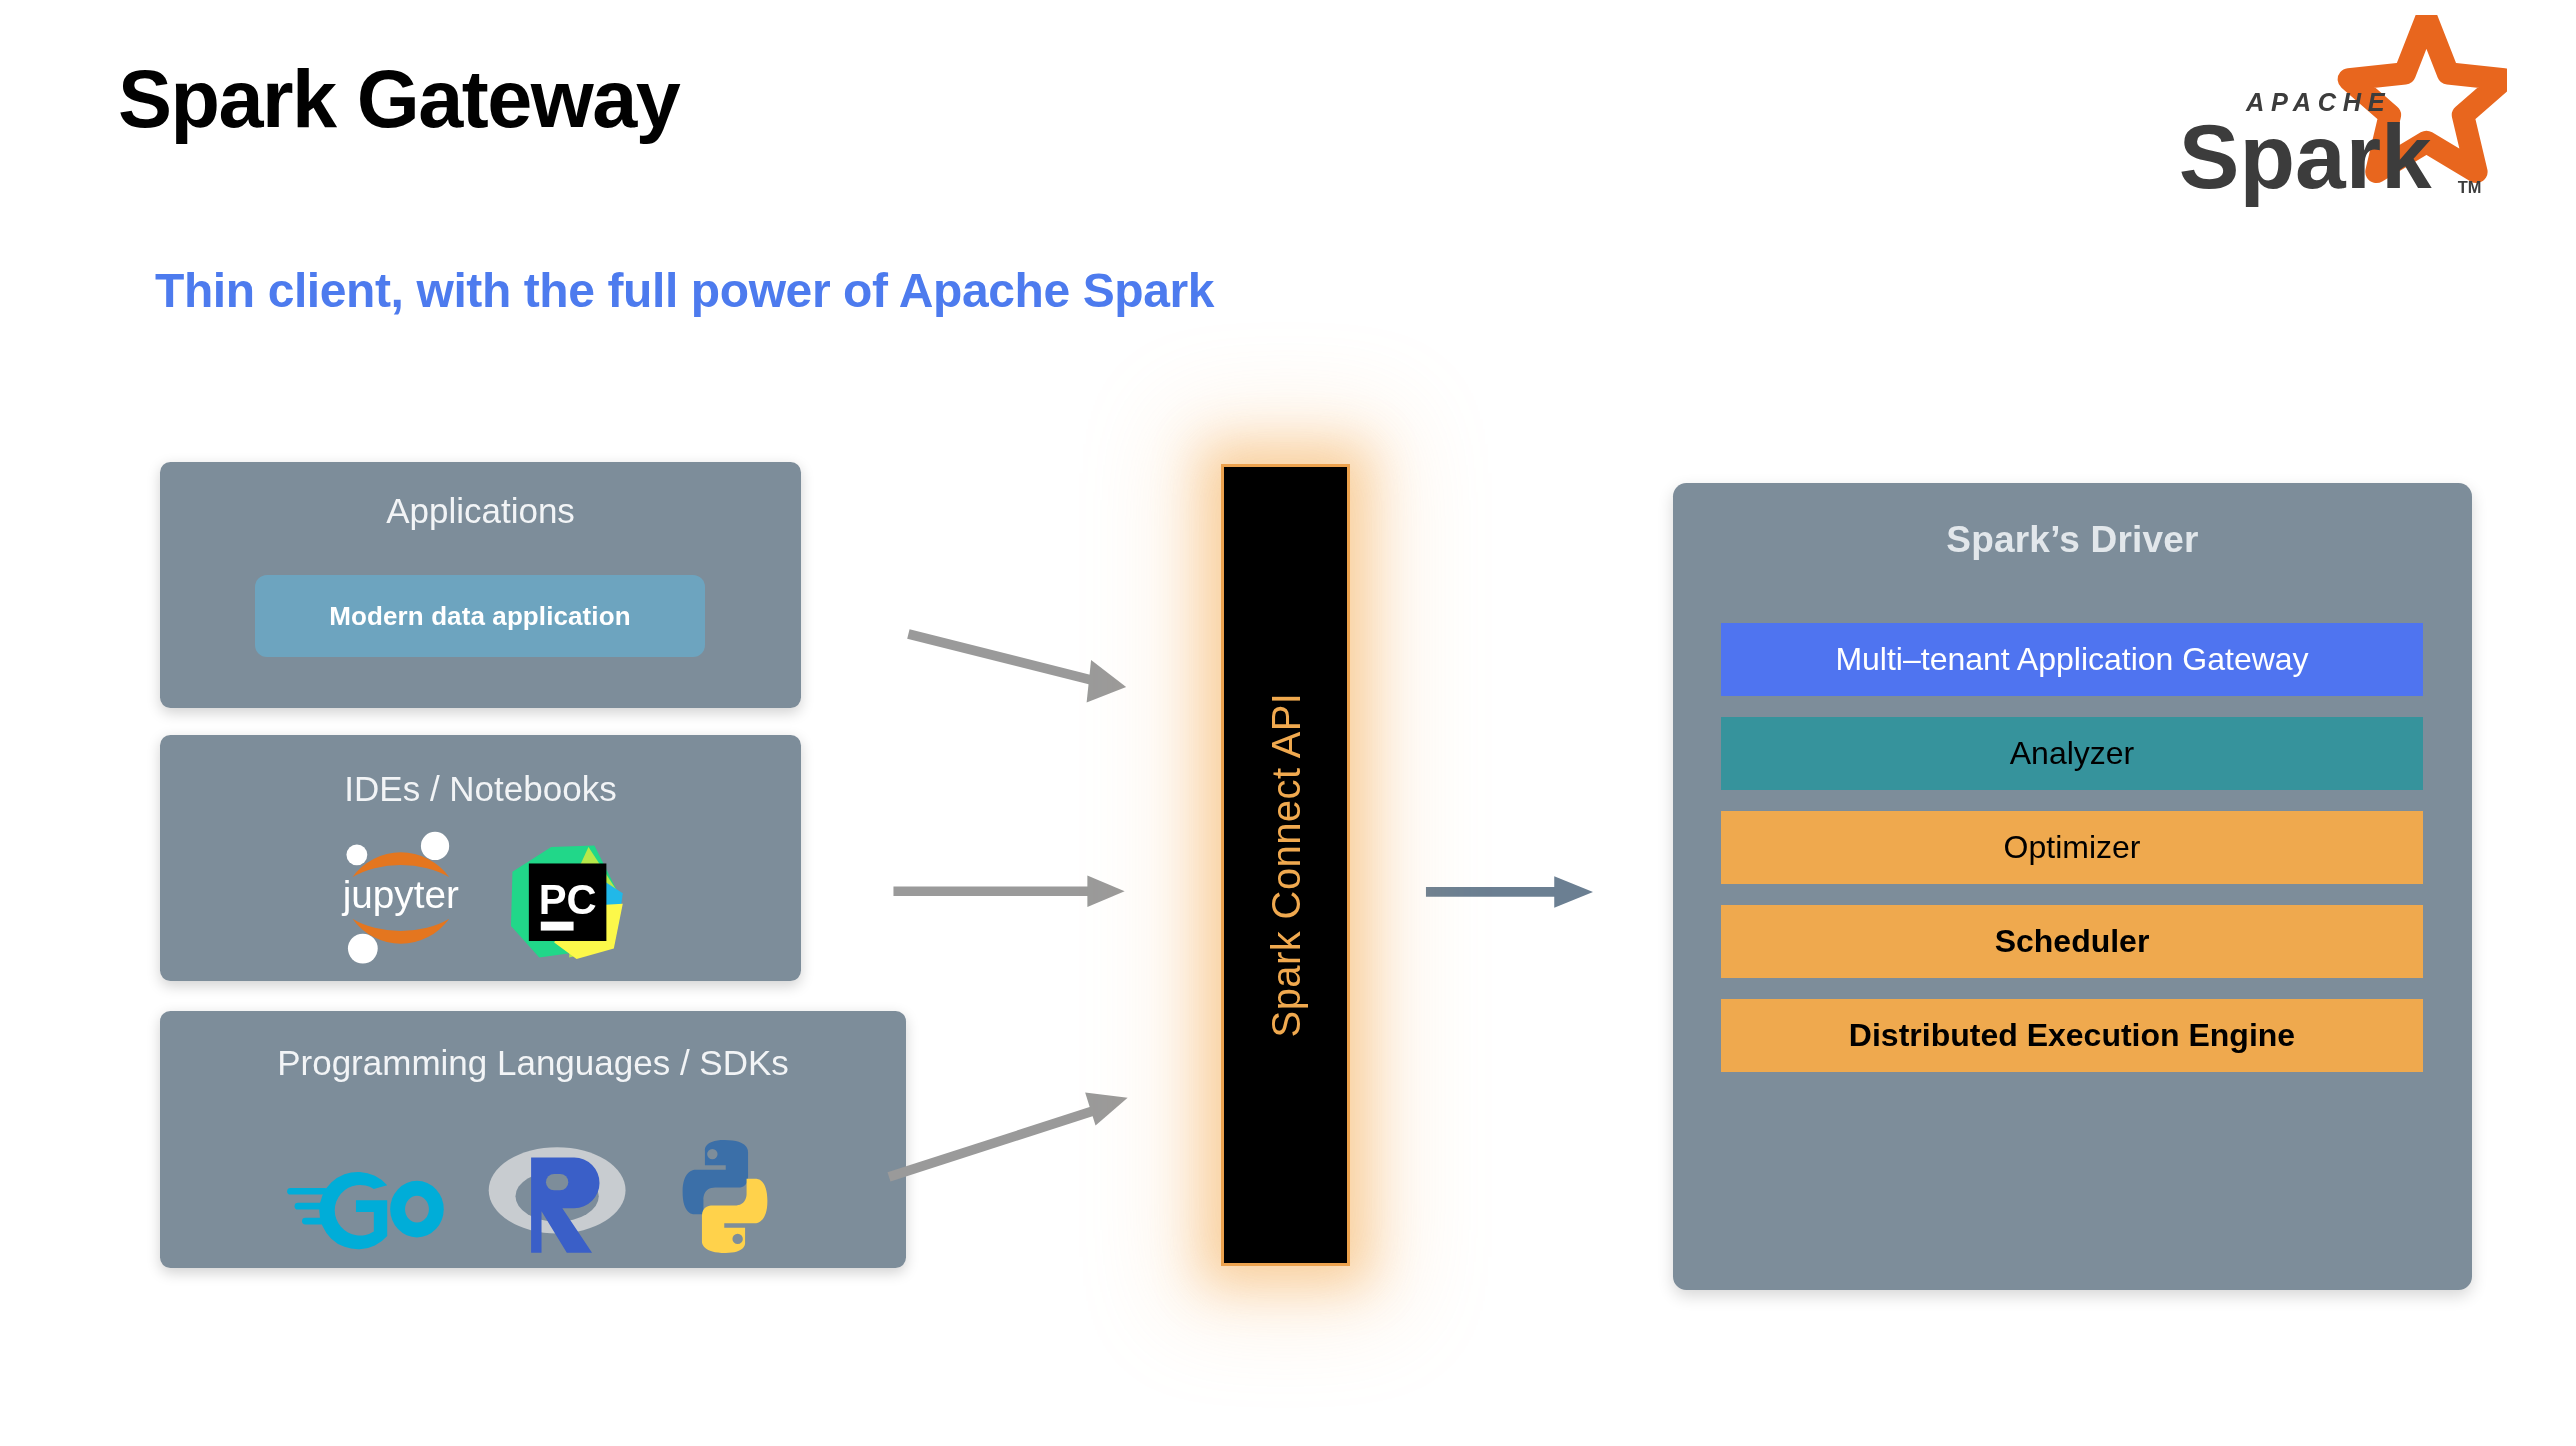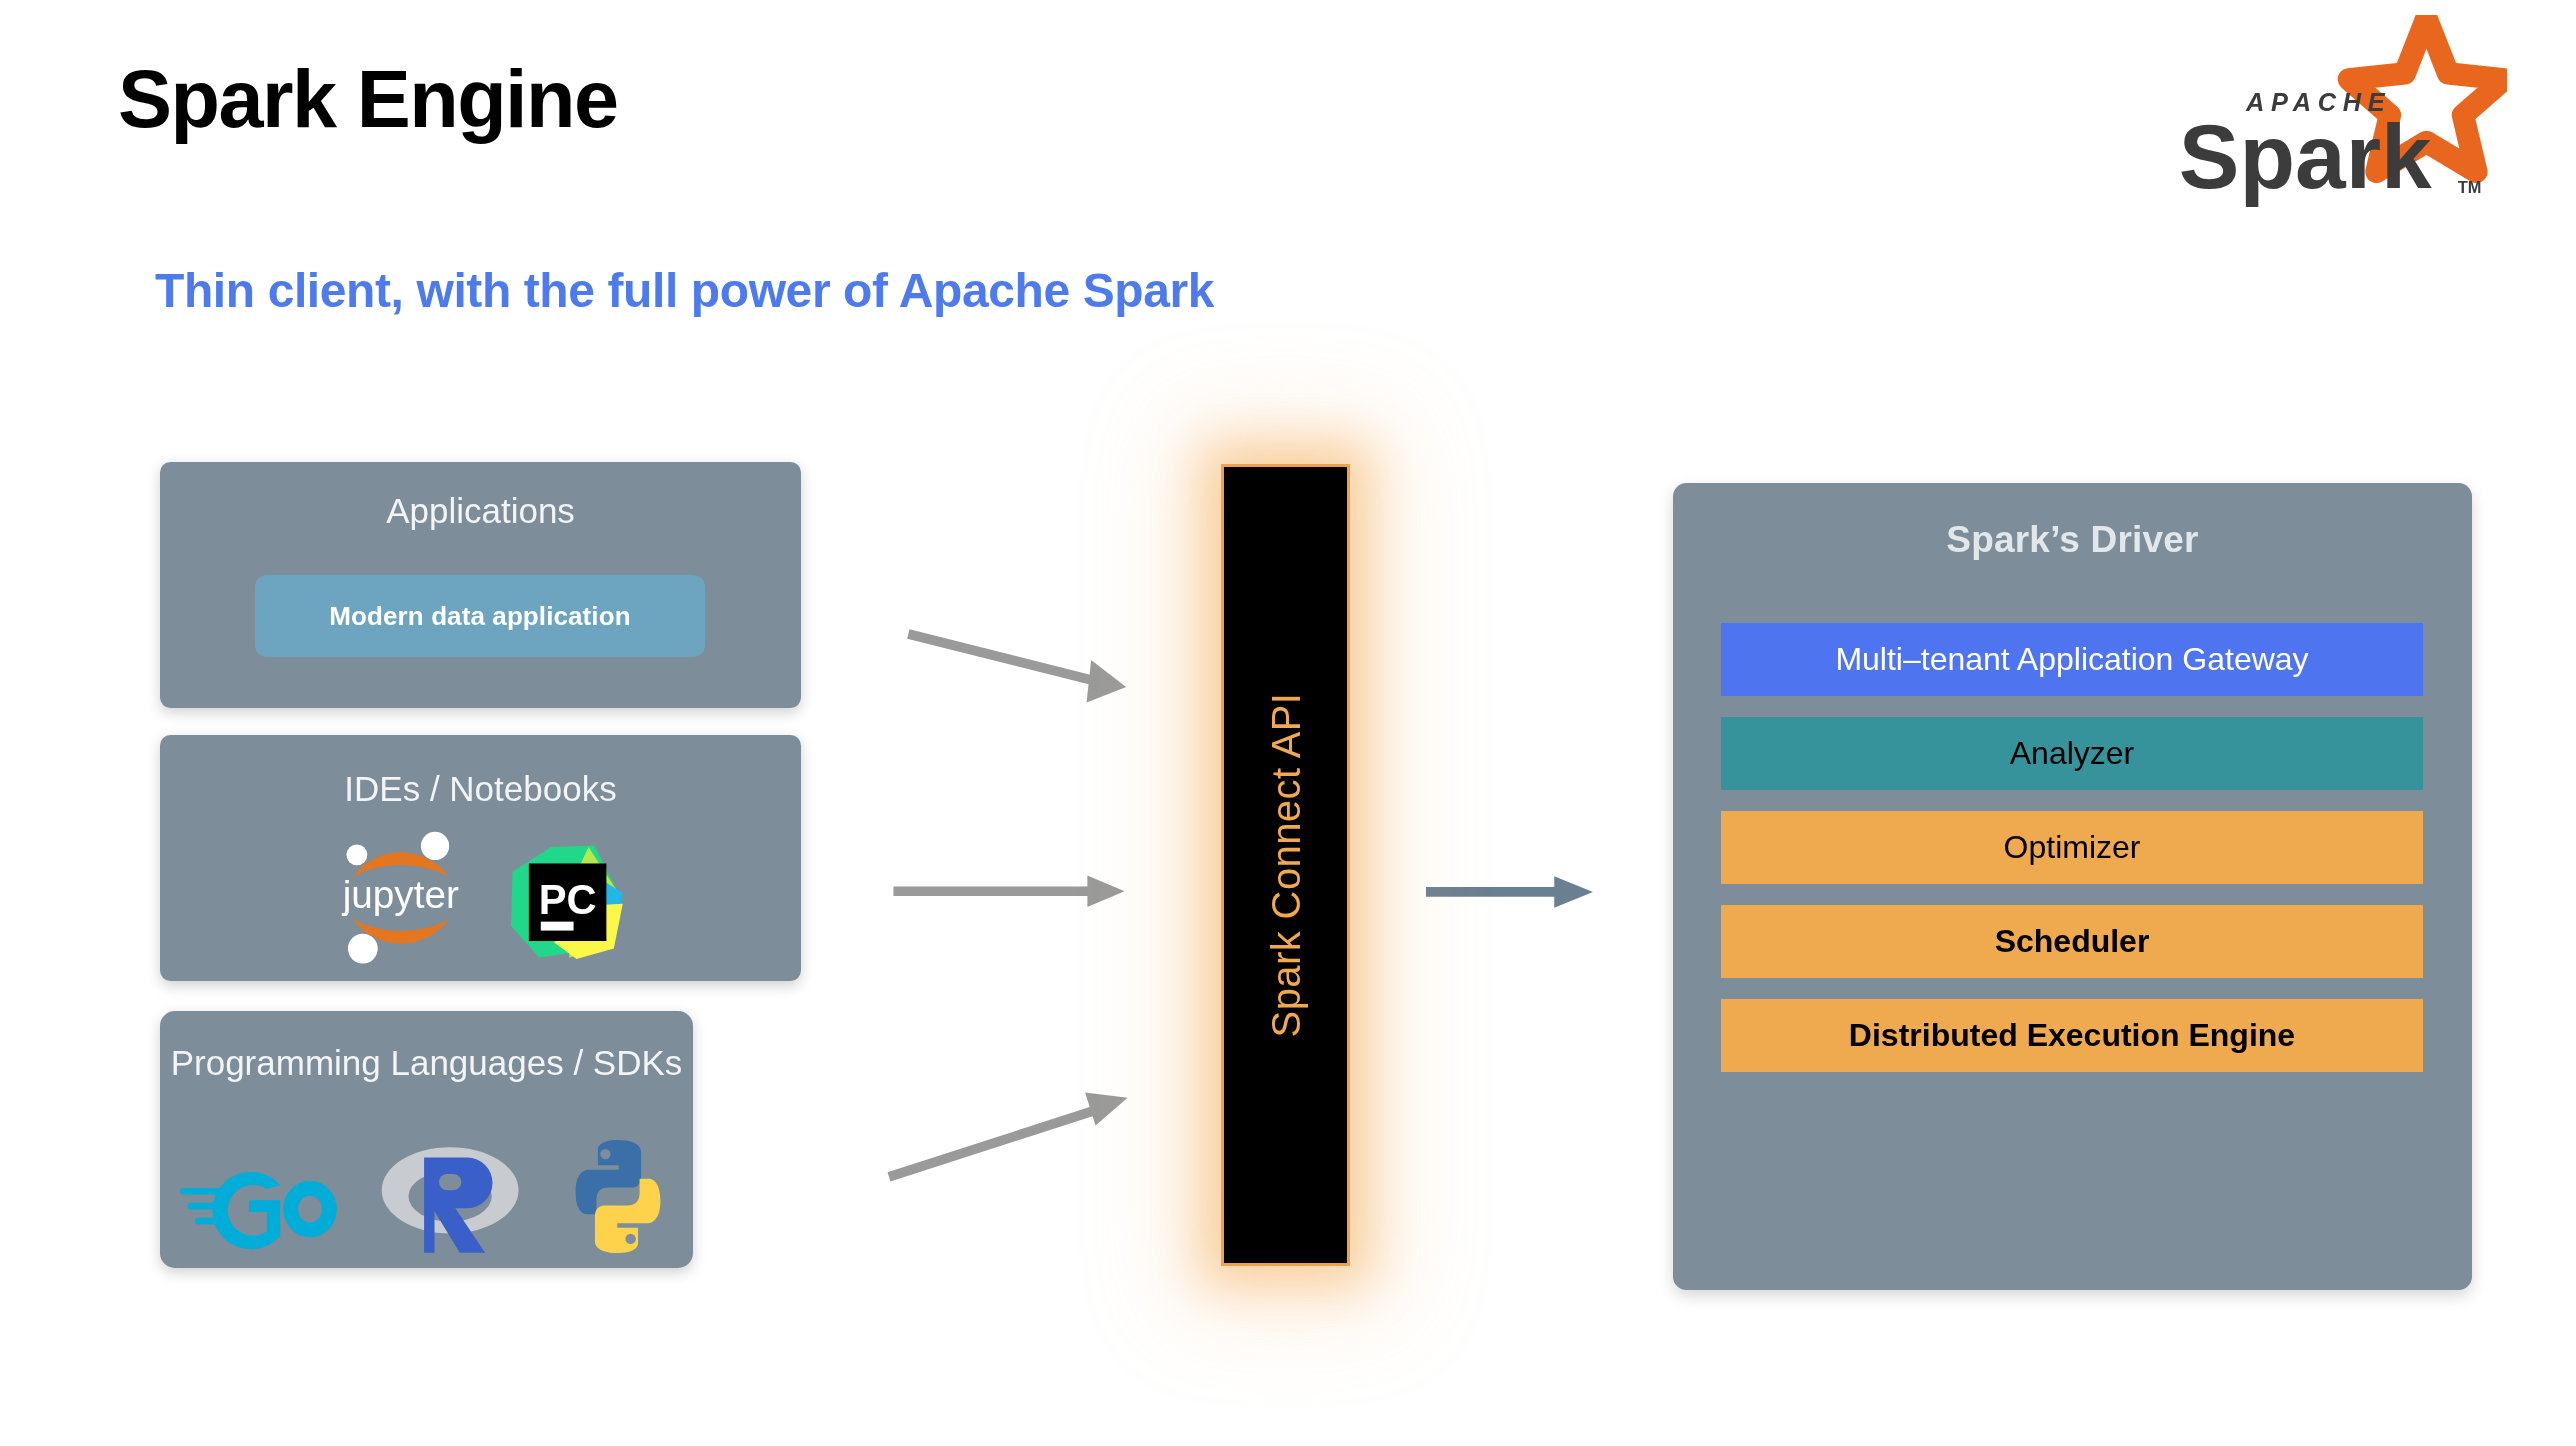--- a/index.html
+++ b/index.html
@@ -35,21 +35,21 @@
     box-shadow: 0 4.5px 13.4px rgba(0,0,0,0.18), 0 0 0 5.2px rgba(255,255,255,0.97);
   }
   .card-title {
     position: absolute; left: 0; right: 0;
     text-align: center; color: #F2F4F6;
     font-size: 35px; font-weight: 400; line-height: 1.22;
   }
 
   #card-apps   { left: 160px; top: 462px;  width: 641px; height: 246px; }
   #card-ides   { left: 160px; top: 735px;  width: 641px; height: 246px; }
-  #card-langs  { left: 160px; top: 1011px; width: 533px; height: 257px; border-radius: 15px; }
+  #card-langs  { left: 160px; top: 1011px; width: 746px; height: 257px; }
 
   #card-apps   .card-title { top: 28px; }
   #card-ides   .card-title { top: 33px; }
   #card-langs  .card-title { top: 31px; }
 
   .pill {
     position: absolute; left: 95px; top: 113px;
     width: 450px; height: 82px;
     background: #6DA4BF; border-radius: 12px;
     display: flex; align-items: center; justify-content: center;
@@ -107,21 +107,21 @@
   .layer-gateway  { background: #4F74F0; color: #FFFFFF; }
   .layer-analyzer { background: #36939C; color: #000000; }
   .layer-orange   { background: #EFA94E; color: #000000; }
   .layer-bold     { font-weight: 700; }
 </style>
 </head>
 <body>
 
 <div id="slide">
 
-  <div class="title">Spark Engine</div>
+  <div class="title">Spark Gateway</div>
   <div class="subtitle">Thin client, with the full power of Apache Spark</div>
 
   <div class="spark-logo">
     <svg viewBox="0 0 500 265" xmlns="http://www.w3.org/2000/svg">
 
       <g>
         <path d="M392 4 L363 78 L288 86 L343 134 L325 210 L392 170 L459 210 L441 134 L496 86 L421 78 Z" fill="none" stroke="#E8661E" stroke-width="30" stroke-linejoin="round"></path>
       </g>
 
       <text x="150" y="128" font-family="'Liberation Sans',sans-serif" font-size="34" font-weight="700" font-style="italic" letter-spacing="9" fill="#3C3C3C">APACHE</text>

